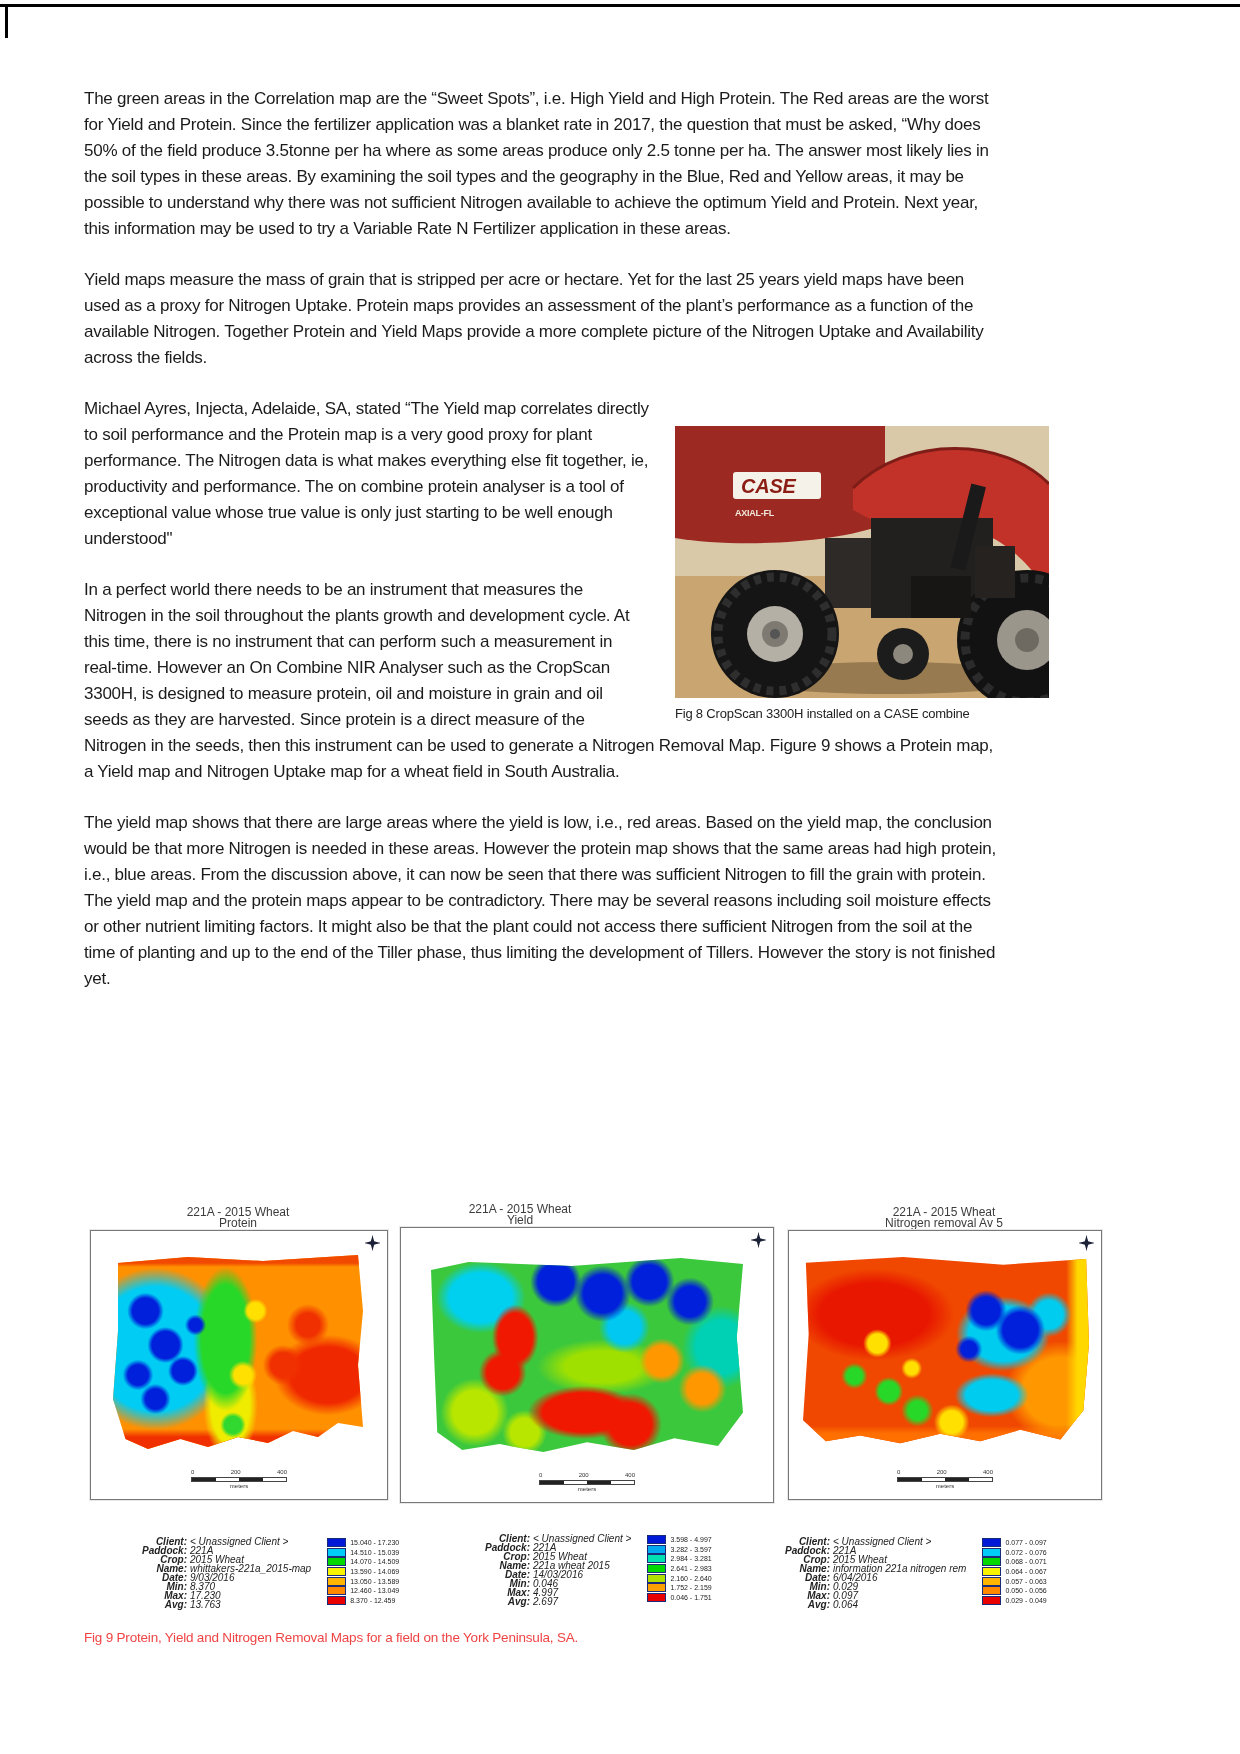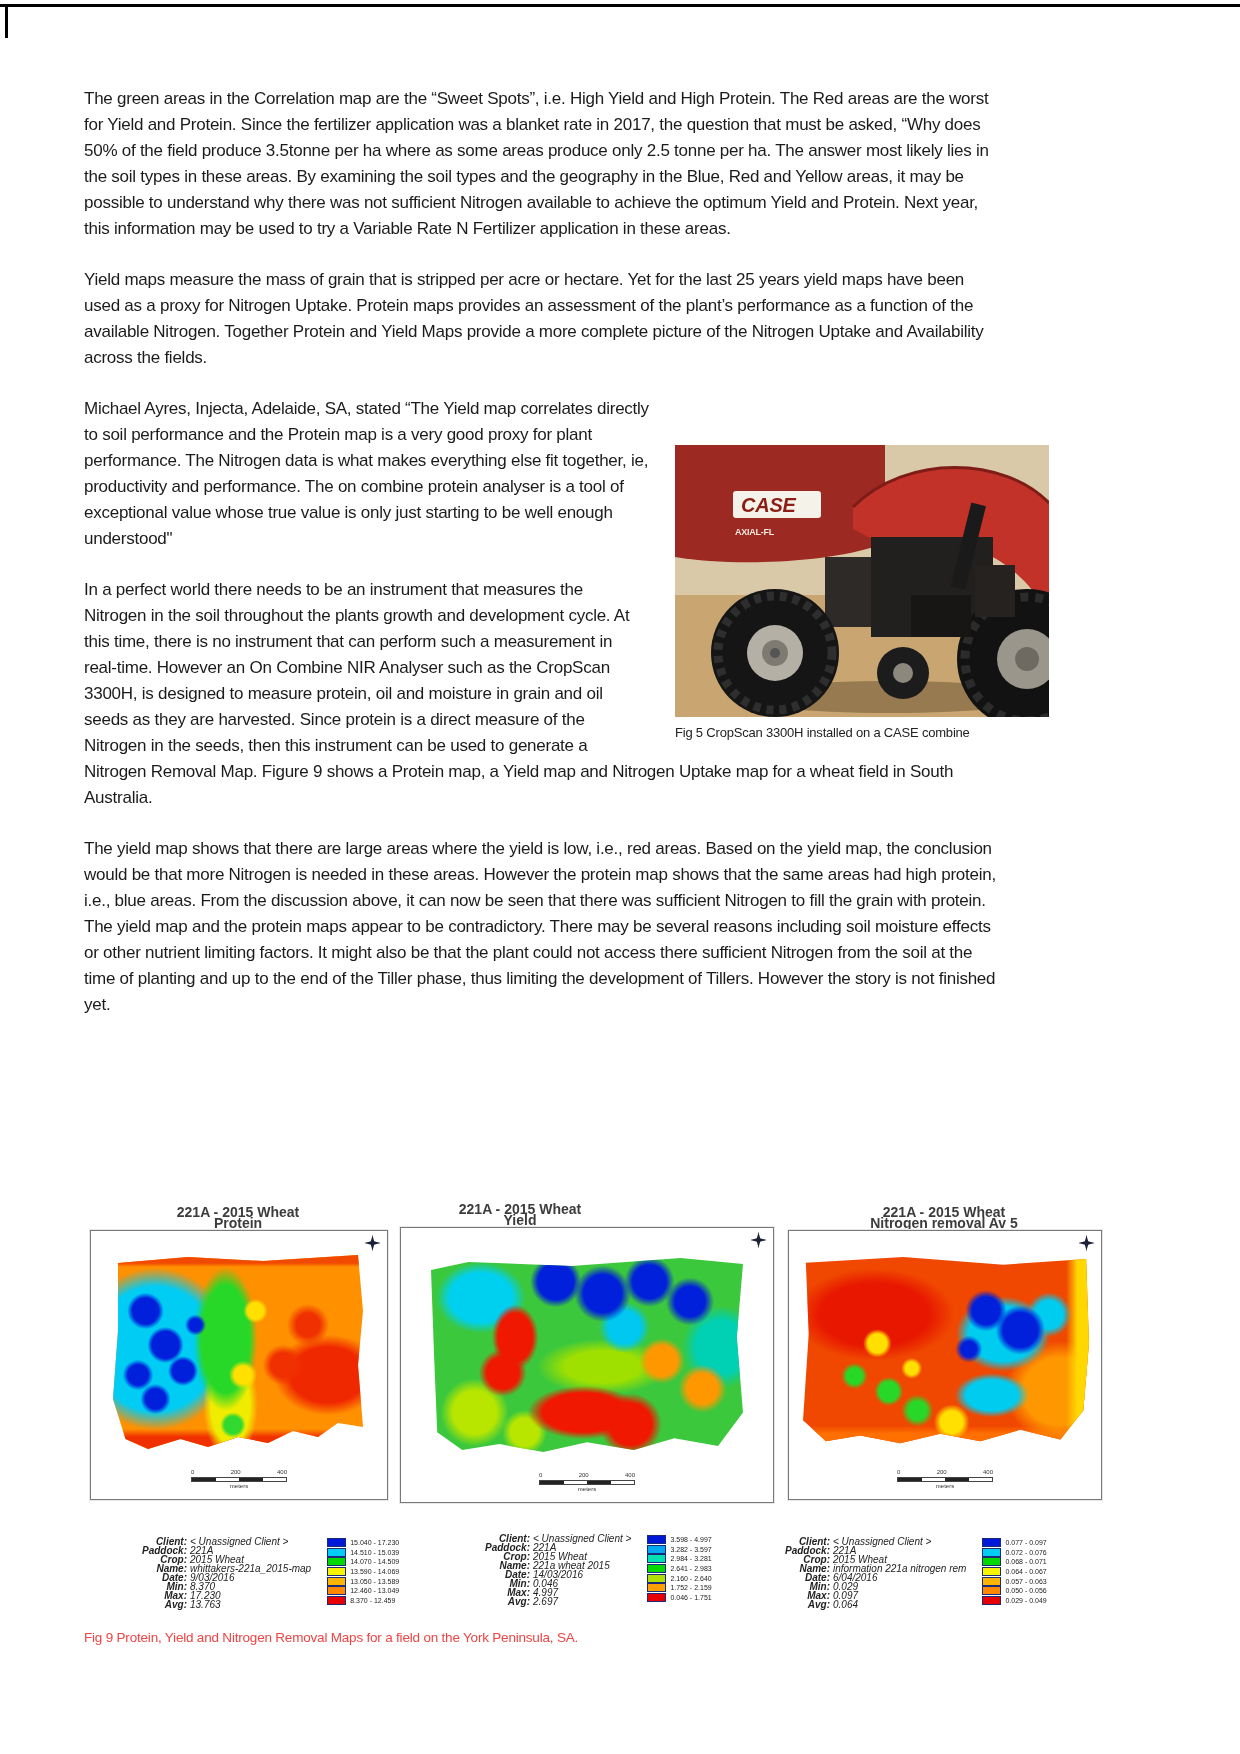--- a/index.html
+++ b/index.html
@@ -11,26 +11,26 @@
   .edge-top{position:absolute;top:4px;left:0;width:1240px;height:3px;background:#000;}
   .edge-left{position:absolute;top:4px;left:5px;width:3px;height:34px;background:#000;}
 
   
   .content{position:absolute;left:84px;top:86px;width:918px;font-size:17px;line-height:26px;letter-spacing:-0.25px;}
   .content p{margin:0 0 25px 0;text-align:left;}
   .content p.heading{font-weight:bold;}
   .clear{clear:both;}
 
   
-  figure.combine{float:right;width:325px;margin:47px 0 4px 24px;padding:2px;}
+  figure.combine{float:right;width:325px;margin:28px 0 4px 24px;padding:2px;}
   figure.combine svg{display:block;}
   figure.combine figcaption{font-size:13px;line-height:16px;color:#222;padding-top:8px;letter-spacing:-0.2px;}
 
   
-  .map-title{position:absolute;text-align:center;font-size:14px;line-height:11px;color:#3c3c3c;font-weight:bold;}
+  .map-title{position:absolute;text-align:center;font-size:12px;line-height:11px;color:#3c3c3c;}
   .map-box{position:absolute;background:#fff;border:1px solid #787878;box-shadow:0 0 0 1px #e8e8e8;}
   .compass{position:absolute;top:4px;right:7px;width:15px;height:16px;}
   .field{position:absolute;}
   .field1{left:22px;top:24px;width:250px;height:200px;
     clip-path:polygon(2% 4%,30% 1%,60% 3%,98% 0%,100% 28%,98% 55%,100% 86%,90% 84%,82% 91%,72% 88%,62% 94%,50% 91%,38% 96%,27% 92%,14% 97%,5% 92%,0% 72%,2% 38%);
     background-color:#ff9000;
     background-image:
       radial-gradient(circle at 13% 28%, #0020dc 0 5%, rgba(0,32,220,0) 7%),
       radial-gradient(circle at 21% 45%, #0020dc 0 6%, rgba(0,32,220,0) 8%),
       radial-gradient(circle at 10% 60%, #0020dc 0 4%, rgba(0,32,220,0) 6%),
@@ -149,21 +149,21 @@
       </g>
       <g>
         <circle cx="352" cy="214" r="70" fill="#121212"></circle>
         <circle cx="352" cy="214" r="62" fill="none" stroke="#2b2b2b" stroke-width="9" stroke-dasharray="8 7"></circle>
         <circle cx="352" cy="214" r="30" fill="#9b968c"></circle>
         <circle cx="352" cy="214" r="12" fill="#6e6a62"></circle>
       </g>
       <rect x="236" y="150" width="60" height="42" fill="#181614"></rect>
       <rect x="300" y="120" width="40" height="52" fill="#262220"></rect>
     </svg>
-    <figcaption>Fig 5 CropScan 3300H installed on a  CASE combine</figcaption>
+    <figcaption>Fig 8 CropScan 3300H installed on a  CASE combine</figcaption>
   </figure>
 
   <p>Michael Ayres, Injecta, Adelaide, SA, stated “The Yield map correlates directly to soil performance and the Protein map is a very good proxy for plant performance. The Nitrogen data is what makes everything else fit together, ie, productivity and performance. The on combine protein analyser is a tool of exceptional value whose true value is only just starting to be well enough understood"</p>
   <p>In a perfect world there needs to be an instrument that measures the Nitrogen in the soil throughout the plants growth and development cycle. At this time, there is no instrument that can perform such a measurement in real-time. However an On Combine NIR Analyser such as the CropScan 3300H, is designed to measure protein, oil and moisture in grain and oil seeds as they are harvested. Since protein is a direct measure of the Nitrogen in the seeds, then this instrument can be used to generate a Nitrogen Removal Map. Figure 9 shows a Protein map, a Yield map and Nitrogen Uptake map for a wheat field in South Australia.</p>
   <p class="clear">The yield map shows that there are large areas where the yield is low, i.e., red areas. Based on the yield map, the conclusion would be that more Nitrogen is needed in these areas. However the protein map shows that the same areas had high protein, i.e., blue areas. From the discussion above, it can now be seen that there was sufficient Nitrogen to fill the grain with protein. The yield map and the protein maps appear to be contradictory. There may be several reasons including soil moisture effects or other nutrient limiting factors. It might also be that the plant could not access there sufficient Nitrogen from the soil at the time of planting and up to the end of the Tiller phase, thus limiting the development of Tillers.  However the story is not finished yet.</p>
 </div>
 
 <div class="map-title" style="left:90px;top:1207px;width:296px;">
   <div>221A - 2015 Wheat</div>
   <div>Protein</div>

